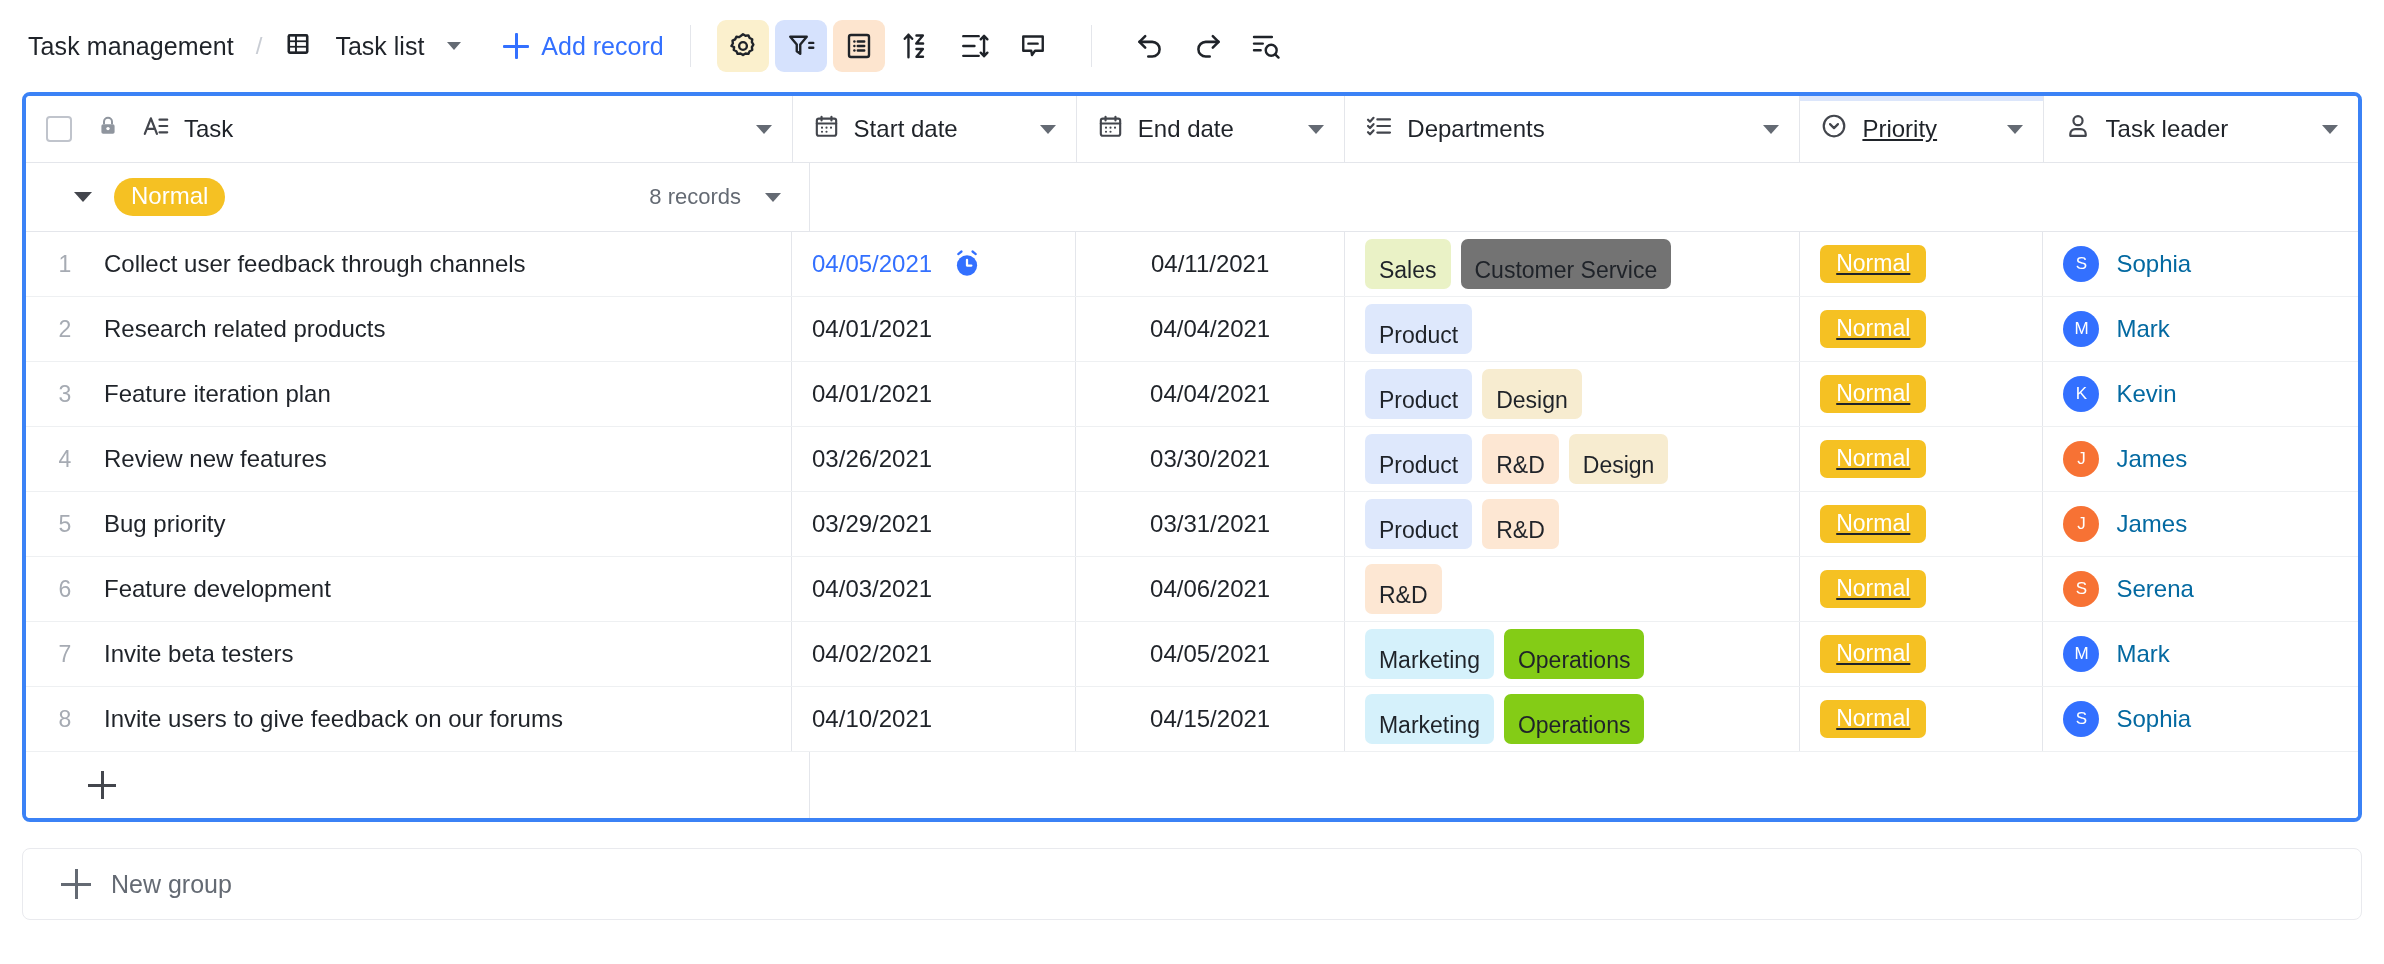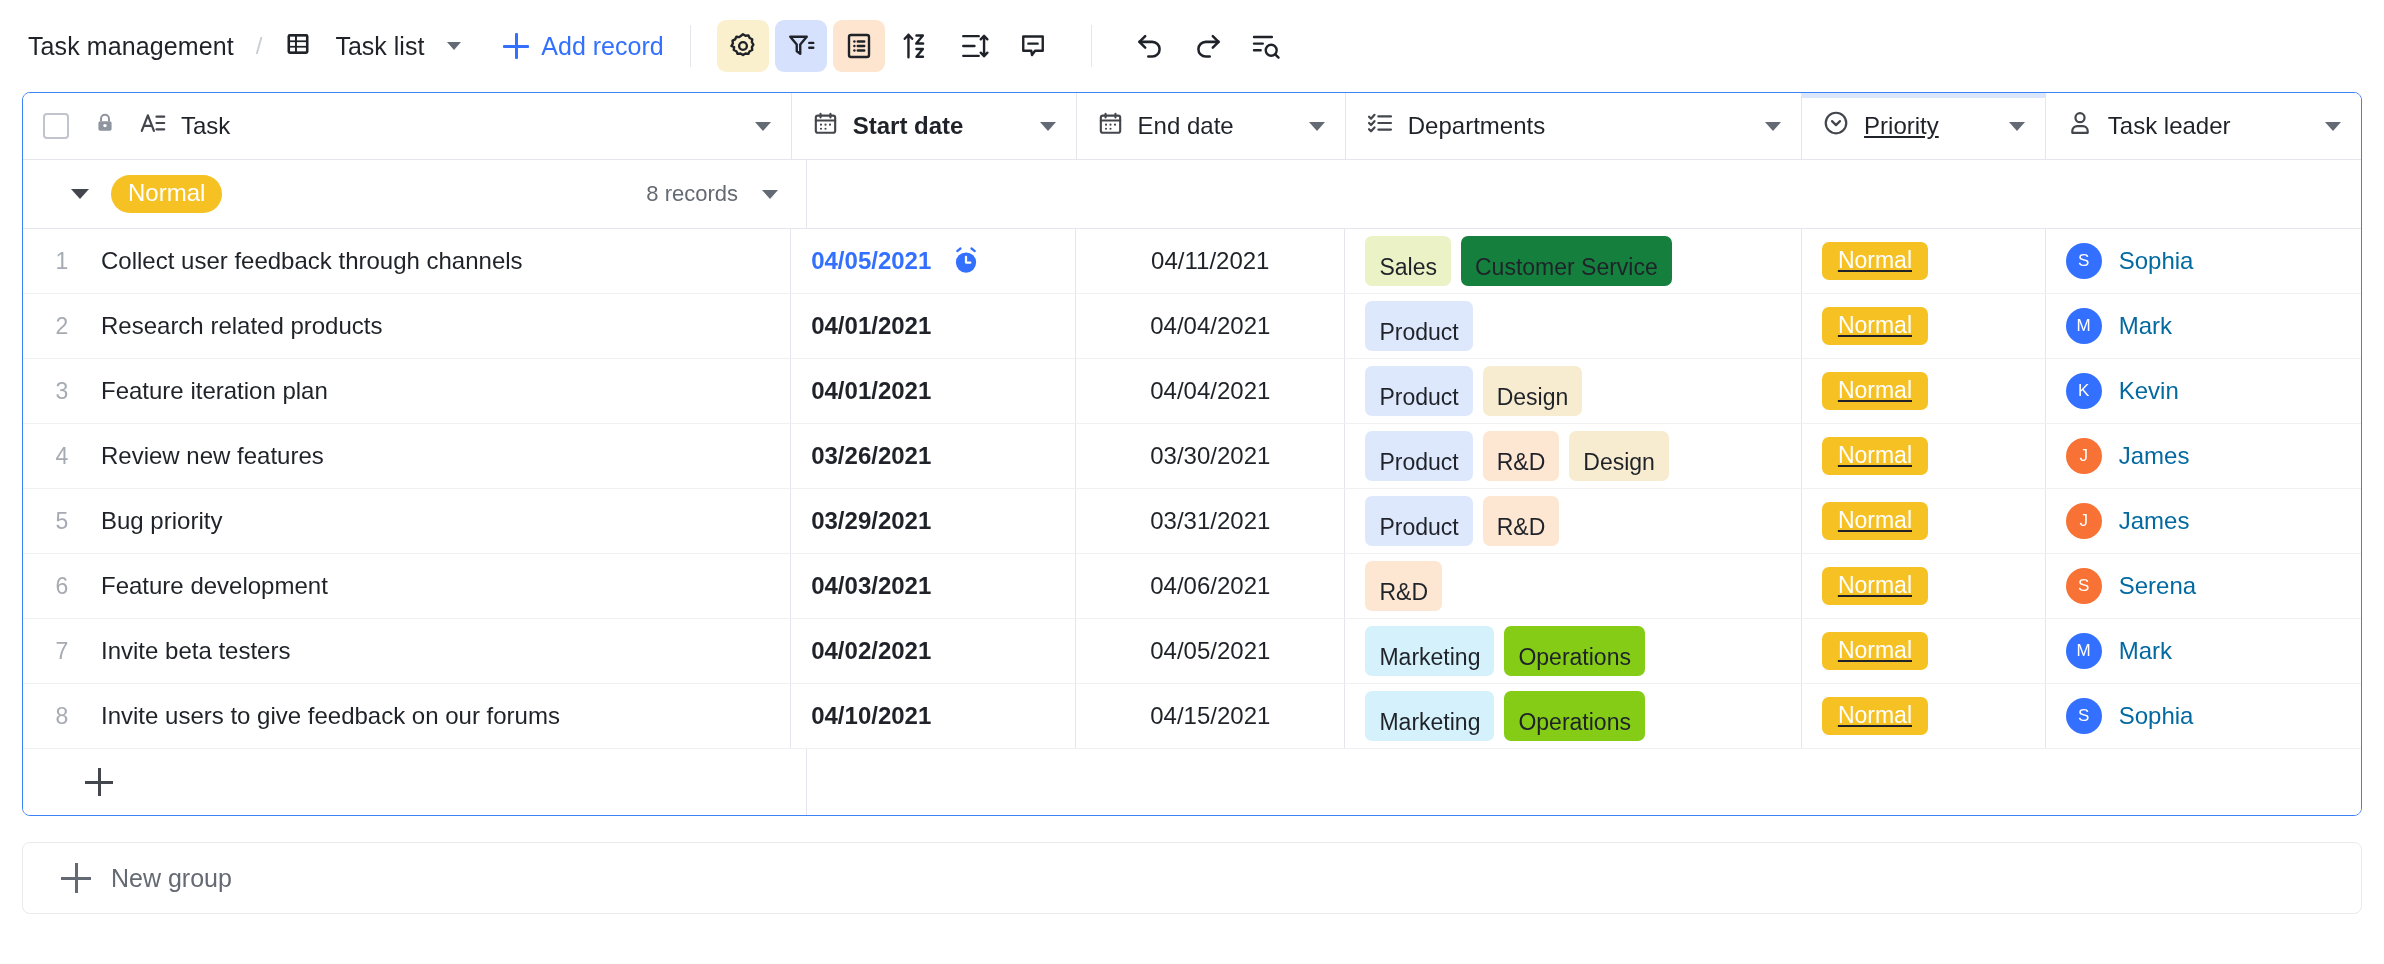--- a/index.html
+++ b/index.html
@@ -107,21 +107,21 @@
   .tool.bg-blue   { background: #d6e2fd; }
   .tool.bg-orange { background: #fde5cf; }
   .tool svg { display: block; }
 
   
   .sheet {
     padding: 0 22px;
     box-sizing: border-box;
   }
   .card {
-    border: 1px solid #3b82f6;
+    border: 4px solid #3b82f6;
     border-radius: 8px;
     background: #fff;
     overflow: hidden;
   }
 
   .hrow {
     display: flex;
     height: 66px;
     background: #fff;
     border-bottom: 1px solid #e4e6eb;
@@ -152,21 +152,21 @@
     border: 2px solid #c0c4cc;
     border-radius: 4px;
     box-sizing: border-box;
     flex: 0 0 auto;
   }
   .lock-ico { margin-left: 24px; flex: 0 0 auto; }
   .fico { flex: 0 0 auto; display: block; }
 
   
   .c-task   { width: 784px; }
-  .c-start  { width: 290px; font-weight: bold; }
+  .c-start  { width: 290px; }
   .c-end    { width: 274px; justify-content: center; }
   .c-dept   { width: 465px; }
   .c-prio   { width: 248px; text-decoration: underline; }
   .c-lead   { width: 321px; }
 
   
   .grouprow {
     display: flex;
     height: 68px;
     border-bottom: 1px solid #e4e6eb;
@@ -239,21 +239,21 @@
   .tag {
     display: inline-block;
     font-size: 23px;
     padding: 18px 14px 6px;
     border-radius: 7px;
     line-height: 1.15;
     margin-right: 10px;
     color: #1f2329;
   }
   .tag-sales      { background: #eaf2c6; }
-  .tag-customer   { background: #15803d; }
+  .tag-customer   { background: #737373; }
   .tag-product    { background: #dee8fc; }
   .tag-design     { background: #f7ecd0; }
   .tag-rd         { background: #fde7d3; }
   .tag-marketing  { background: #d5f1fb; }
   .tag-operations { background: #84cc16; }
 
   .pill-normal {
     background: #f5c123;
     color: #ffffff;
     font-size: 23px;

